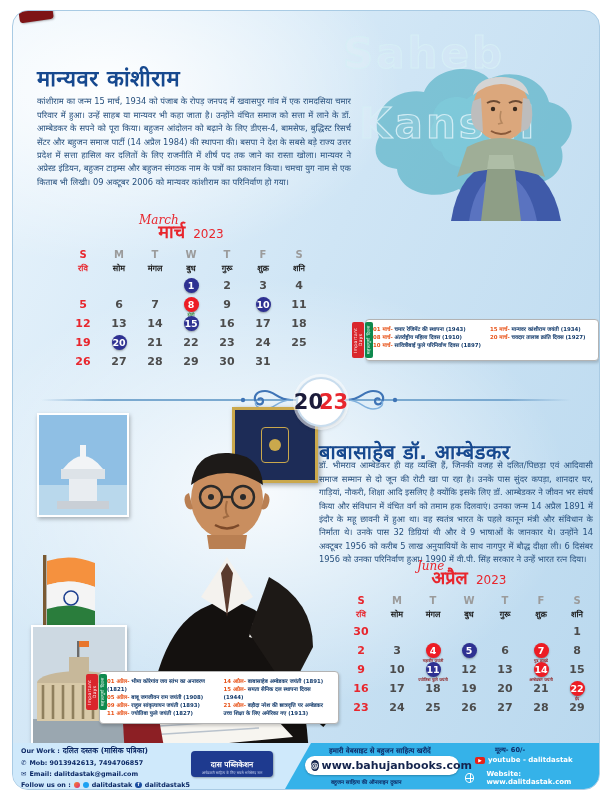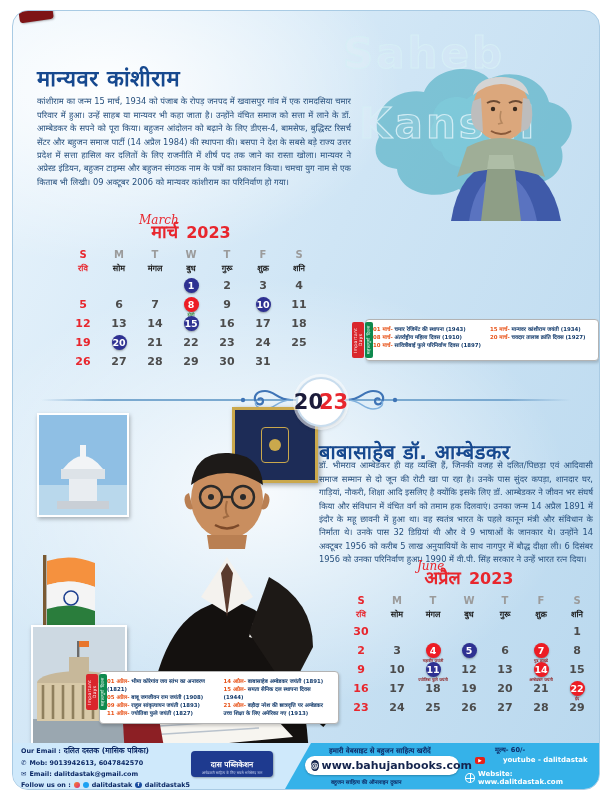--- a/index.html
+++ b/index.html
@@ -32,21 +32,21 @@
   .person{position:absolute;right:10px;bottom:2px;width:178px;height:170px;}
 
   
   .cal{position:absolute;}
   .cal-march{left:36px;top:200px;width:284px;}
   .cal-april{left:324px;top:546px;width:264px;}
   .cal-title{position:relative;text-align:center;color:#e8262d;height:34px;}
   .cal-title .en{position:absolute;left:50%;margin-left:-52px;top:2px;font-size:12px;font-style:italic;
         font-family:"DejaVu Serif","Liberation Serif",serif;color:#e8262d;}
   .cal-title .hi{position:relative;top:8px;font-size:18px;font-weight:800;}
-  .cal-title .yr{position:relative;top:8px;font-size:16px;font-weight:700;margin-left:3px;}
+  .cal-title .yr{position:relative;top:8px;font-size:12px;font-weight:400;margin-left:3px;}
   .cal-grid{display:grid;grid-template-columns:repeat(7,36px);margin:4px auto 0 auto;width:252px;}
   .dl{height:13px;text-align:center;font-size:10px;font-weight:700;color:#9b9b9b;}
   .dn{height:16px;text-align:center;font-size:8px;font-weight:800;color:#1a1a1a;}
   .dc{height:19px;text-align:center;font-size:11px;font-weight:600;color:#4c4c4c;position:relative;}
   .dl.sun,.dn.sun,.dc.sun{color:#e8262d;}
   .dc.sun{font-weight:800;}
   .num{display:inline-block;line-height:16px;}
   .num.circ{width:15px;height:15px;line-height:15px;border-radius:50%;color:#fff;font-size:9.5px;
         font-weight:700;box-shadow:0 1px 2px rgba(0,0,0,.35);}
   .circ.blue{background:#2e3192;} .circ.red{background:#ed1c24;}
@@ -111,25 +111,25 @@
         clip-path:polygon(26px 0,100% 0,100% 100%,0 100%);}
   .promo-top{position:absolute;left:316px;top:3px;font-size:7px;font-weight:800;color:#0d2a66;}
   .pill{position:absolute;left:292px;top:13px;width:142px;height:19px;background:#fff;border-radius:10px;
         display:flex;align-items:center;gap:3px;padding:0 6px;box-shadow:0 1px 2px rgba(0,0,0,.25);cursor:pointer;}
   .pill .at{width:11px;height:11px;border-radius:50%;background:#14244d;color:#fff;font-size:7.5px;
         line-height:11px;text-align:center;font-weight:700;}
   .pill .url{font-size:11px;font-weight:800;color:#14244d;}
   .promo-bottom{position:absolute;left:318px;top:35px;font-size:5.4px;font-weight:700;color:#0d2a66;}
   .price{position:absolute;left:482px;top:2px;font-size:6.6px;font-weight:800;color:#0d2a66;}
   .f-yt{position:absolute;left:462px;top:13px;font-size:7px;color:#fff;font-weight:600;
-        display:flex;align-items:center;gap:18px;}
+        display:flex;align-items:center;gap:3px;}
   .yt-ic{display:inline-block;width:10px;height:7px;background:#e62117;border-radius:2px;color:#fff;
         font-size:4.5px;line-height:7px;text-align:center;}
   .f-web{position:absolute;left:452px;top:27px;font-size:7px;color:#fff;font-weight:600;
-        display:flex;align-items:center;gap:3px;}
+        display:flex;align-items:center;gap:12px;}
   .globe{display:inline-block;width:8px;height:8px;border:1px solid #fff;border-radius:50%;position:relative;}
   .globe:before{content:"";position:absolute;left:50%;top:0;bottom:0;width:1px;background:#fff;}
   .globe:after{content:"";position:absolute;top:50%;left:0;right:0;height:1px;background:#fff;}
 </style>
 </head>
 <body>
 
 <div class="page">
   <div class="card">
 
@@ -398,26 +398,26 @@
       <ul>
           <li><b>14 अप्रैल-</b> बाबासाहेब अम्बेडकर जयंती (1891)</li>
           <li><b>15 अप्रैल-</b> समता सैनिक दल स्थापना दिवस (1944)</li>
           <li><b>21 अप्रैल-</b> बड़ौदा नरेश की छात्रवृत्ति पर अम्बेडकर उच्च शिक्षा के लिए अमेरिका गए (1913)</li>
         </ul>
     </div>
 
     <div class="footer">
       <div class="f-left">
         <div class="f-row f-work">
-          <span>Our Email :</span>
+          <span>Our Work :</span>
           <b>दलित दस्तक (मासिक पत्रिका)</b>
         </div>
         <div class="f-row">
           <span class="glyph">✆</span>
-          <span>Mob: 9013942613, 6047842570</span>
+          <span>Mob: 9013942613, 7494706857</span>
         </div>
         <div class="f-row">
           <span class="glyph">✉</span>
           <span>Email: dalitdastak@gmail.com</span>
         </div>
         <div class="f-row">
           <span>Follow us on :</span>
           <span class="dot orange"></span>
           <span class="dot ltblue"></span>
           <span>dalitdastak</span>

